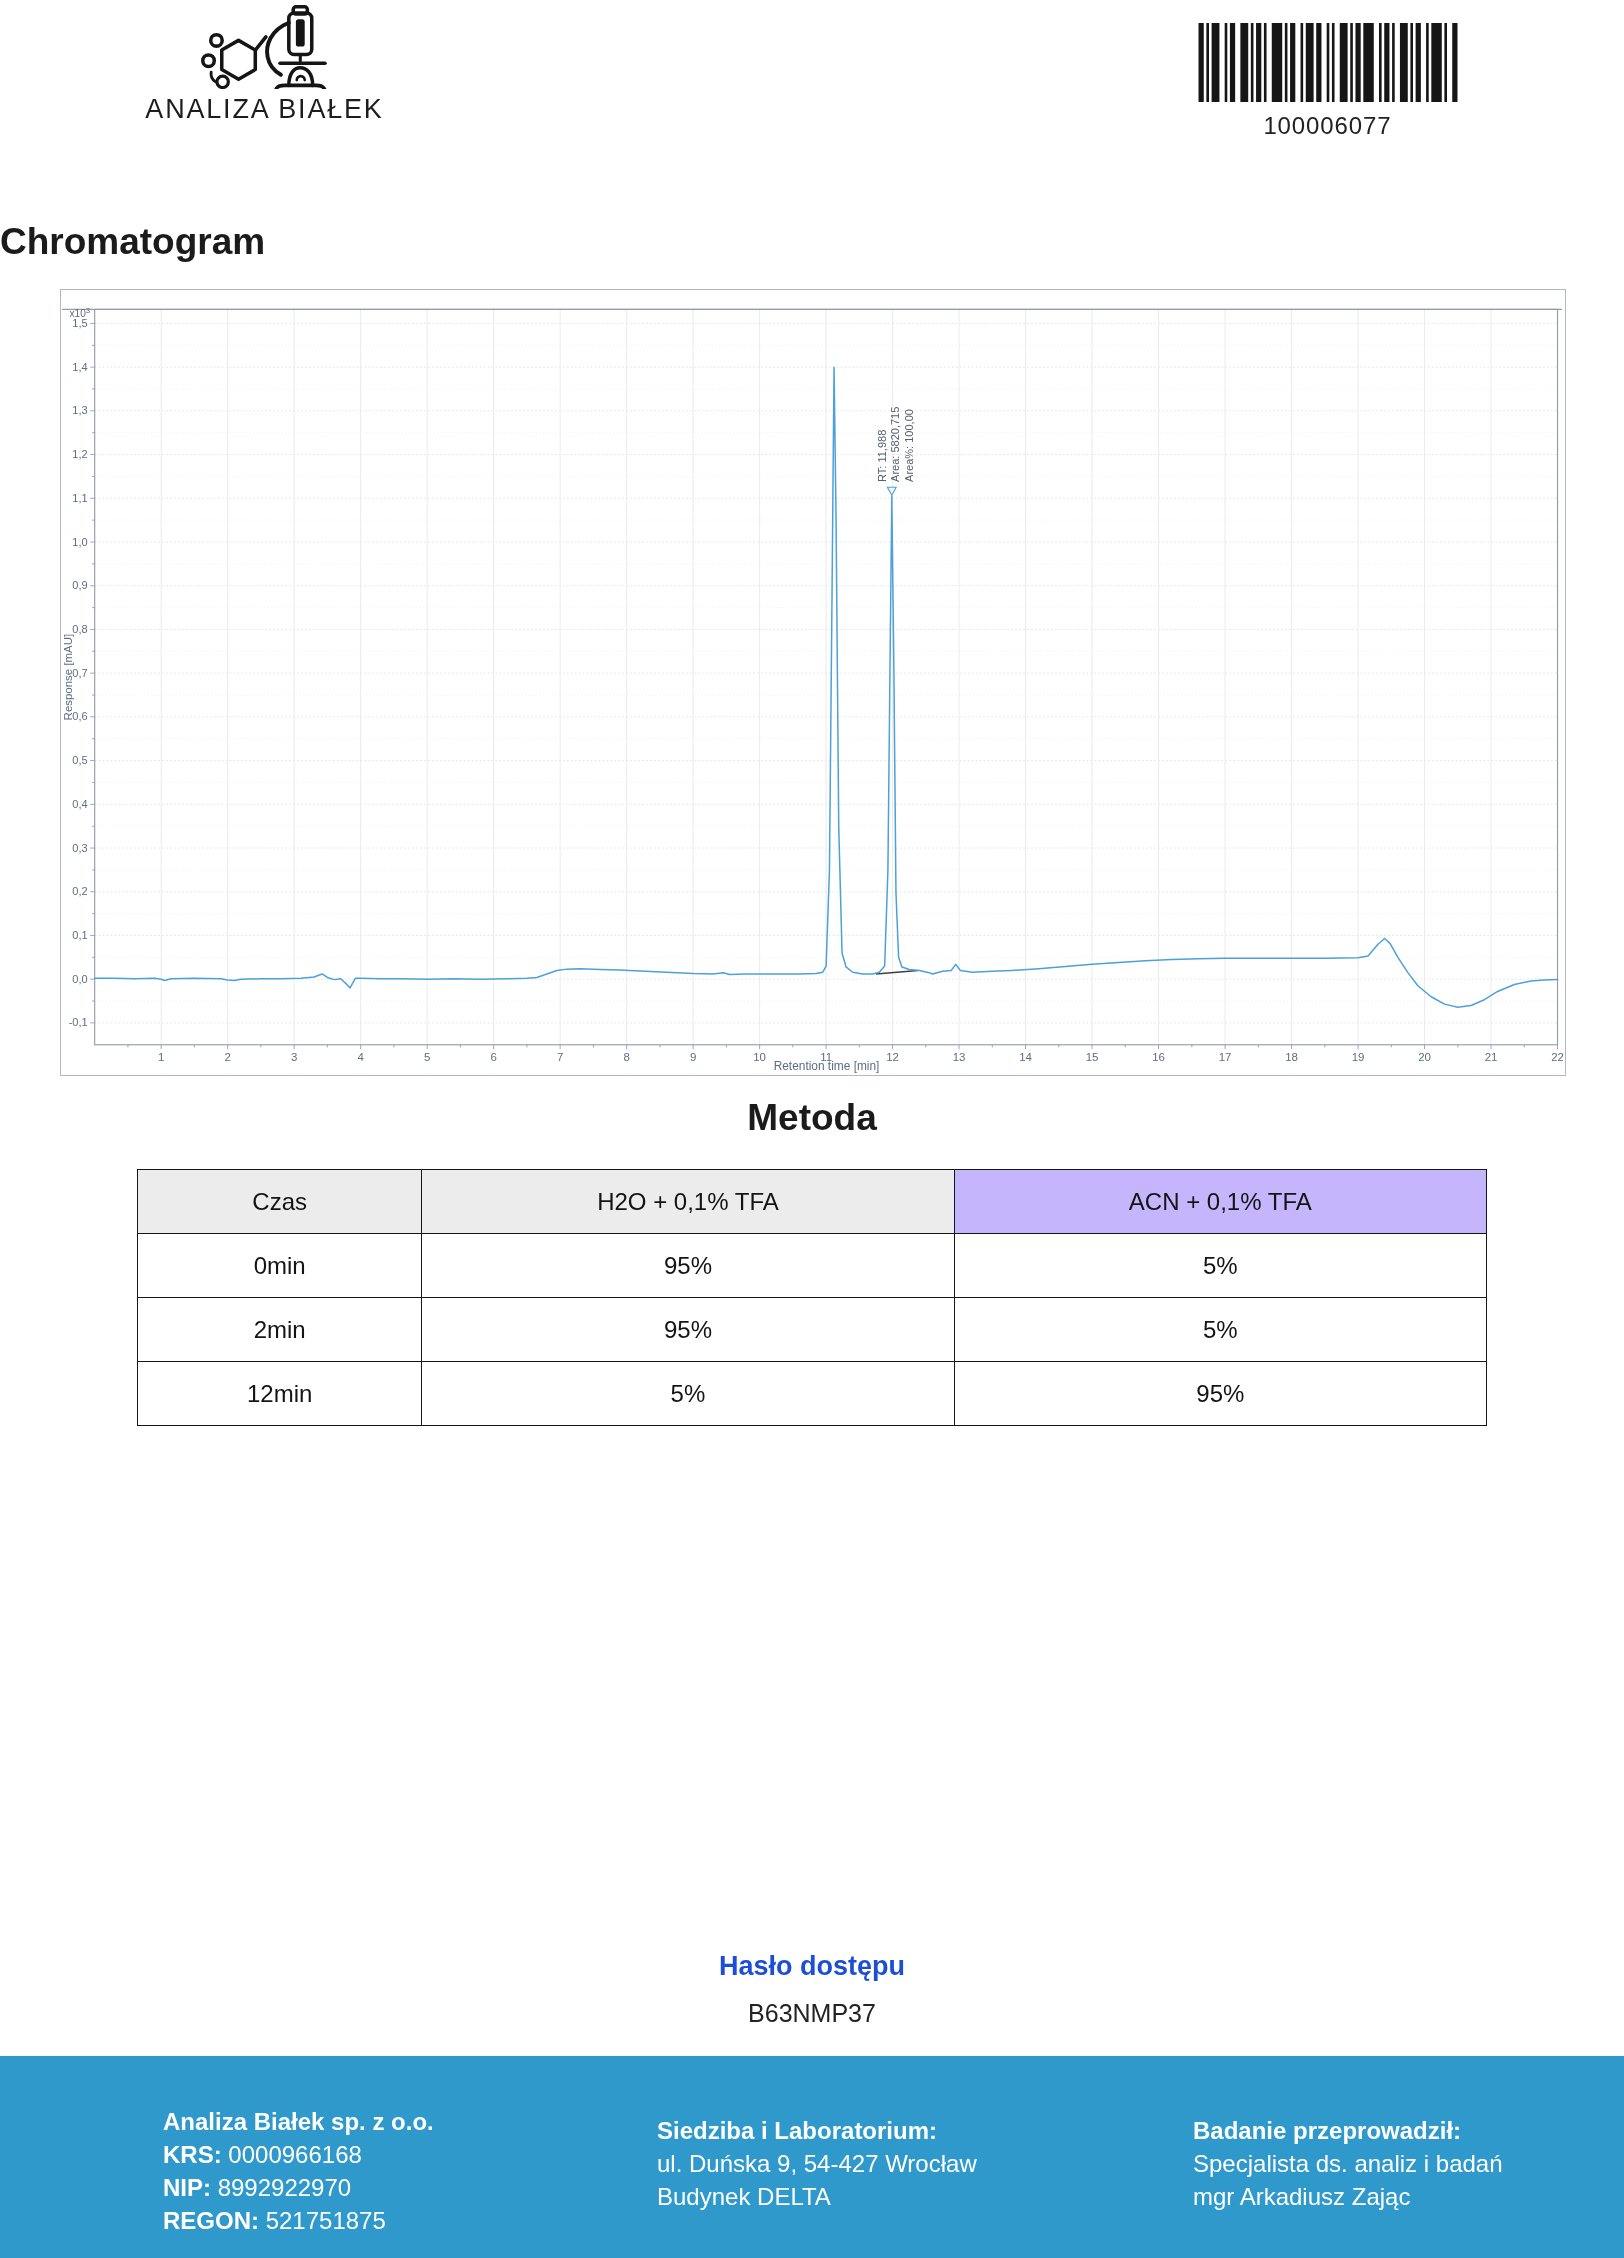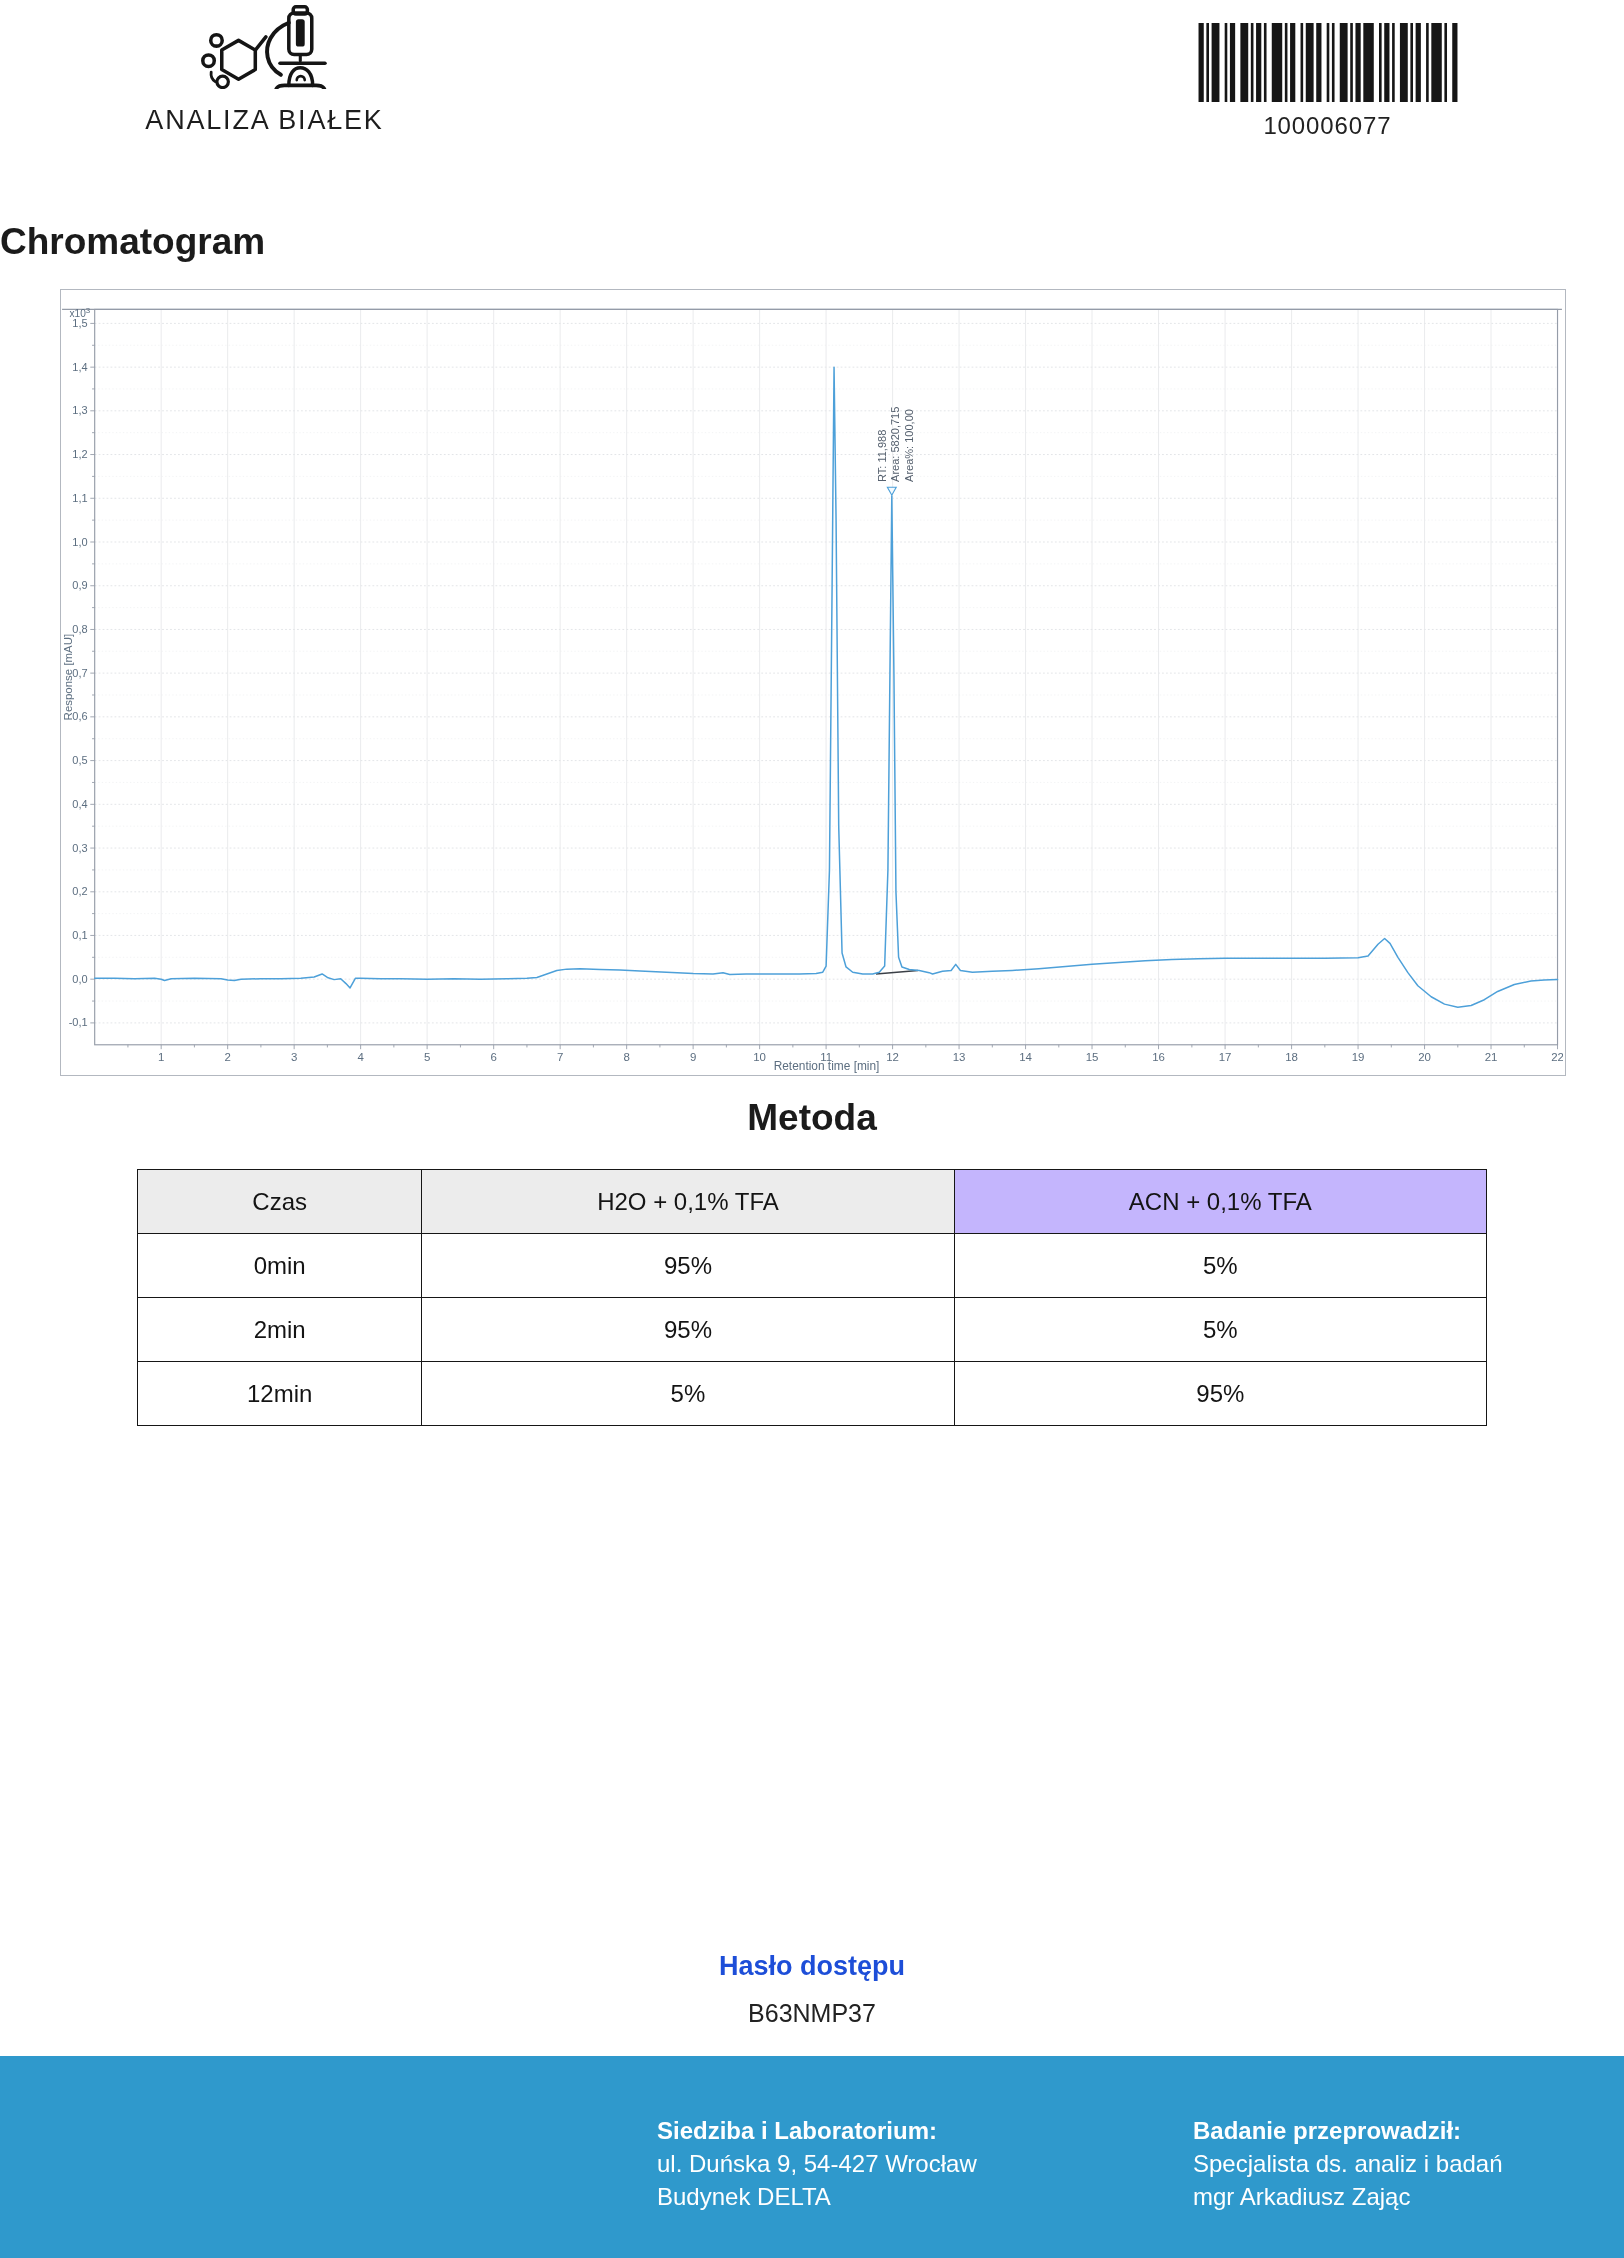--- a/index.html
+++ b/index.html
@@ -1,20 +1,20 @@
 <!DOCTYPE html>
 <html style="font-size:14px"><head>
 <meta charset="utf-8">
 <style>
   html,body{margin:0;padding:0;background:#ffffff;}
   .page{position:relative;width:1624px;height:2258px;background:#fff;overflow:hidden;
         font-family:"Liberation Sans", sans-serif;color:#111;}
   
   .logo{position:absolute;left:141px;top:5.3px;width:247px;text-align:center;}
-  .logo-text{margin-top:13px;font-size:27px;letter-spacing:1.8px;color:#1d1d1d;}
+  .logo-text{margin-top:2px;font-size:27px;letter-spacing:1.8px;color:#1d1d1d;}
   .barcode{position:absolute;left:1195px;top:23px;width:265px;text-align:center;}
   .barcode-num{margin-top:7px;font-size:24px;letter-spacing:0.9px;color:#222;}
   
   .doc-title{position:absolute;left:0;top:221px;width:100%;
              font-size:37px;font-weight:bold;color:#1b1b1b;}
   .method-title{position:absolute;left:0;top:1097px;width:100%;text-align:center;
              font-size:37px;font-weight:bold;color:#1b1b1b;}
   
   .chart-box{position:absolute;left:60px;top:289px;width:1504px;height:785px;
              border:0.9px solid #b3b8c0;background:#fff;}
@@ -316,20 +316,26 @@
           <td>5%</td>
           <td>95%</td>
         </tr>
       </tbody>
   </table>
 
   <div class="pw-label">Hasło dostępu</div>
   <div class="pw-value">B63NMP37</div>
 
   <div class="footer" style="background: rgb(47, 153, 204);">
+    <div class="fcol c1">
+      <div class="b">Analiza Białek sp. z o.o.</div>
+      <div><span class="b">KRS:</span> <span>0000966168</span></div>
+      <div><span class="b">NIP:</span> <span>8992922970</span></div>
+      <div><span class="b">REGON:</span> <span>521751875</span></div>
+    </div>
     <div class="fcol c2">
       <div class="b">Siedziba i Laboratorium:</div>
       <div>ul. Duńska 9, 54-427 Wrocław</div>
       <div>Budynek DELTA</div>
     </div>
     <div class="fcol c3">
       <div class="b">Badanie przeprowadził:</div>
       <div>Specjalista ds. analiz i badań</div>
       <div>mgr Arkadiusz Zając</div>
     </div>

